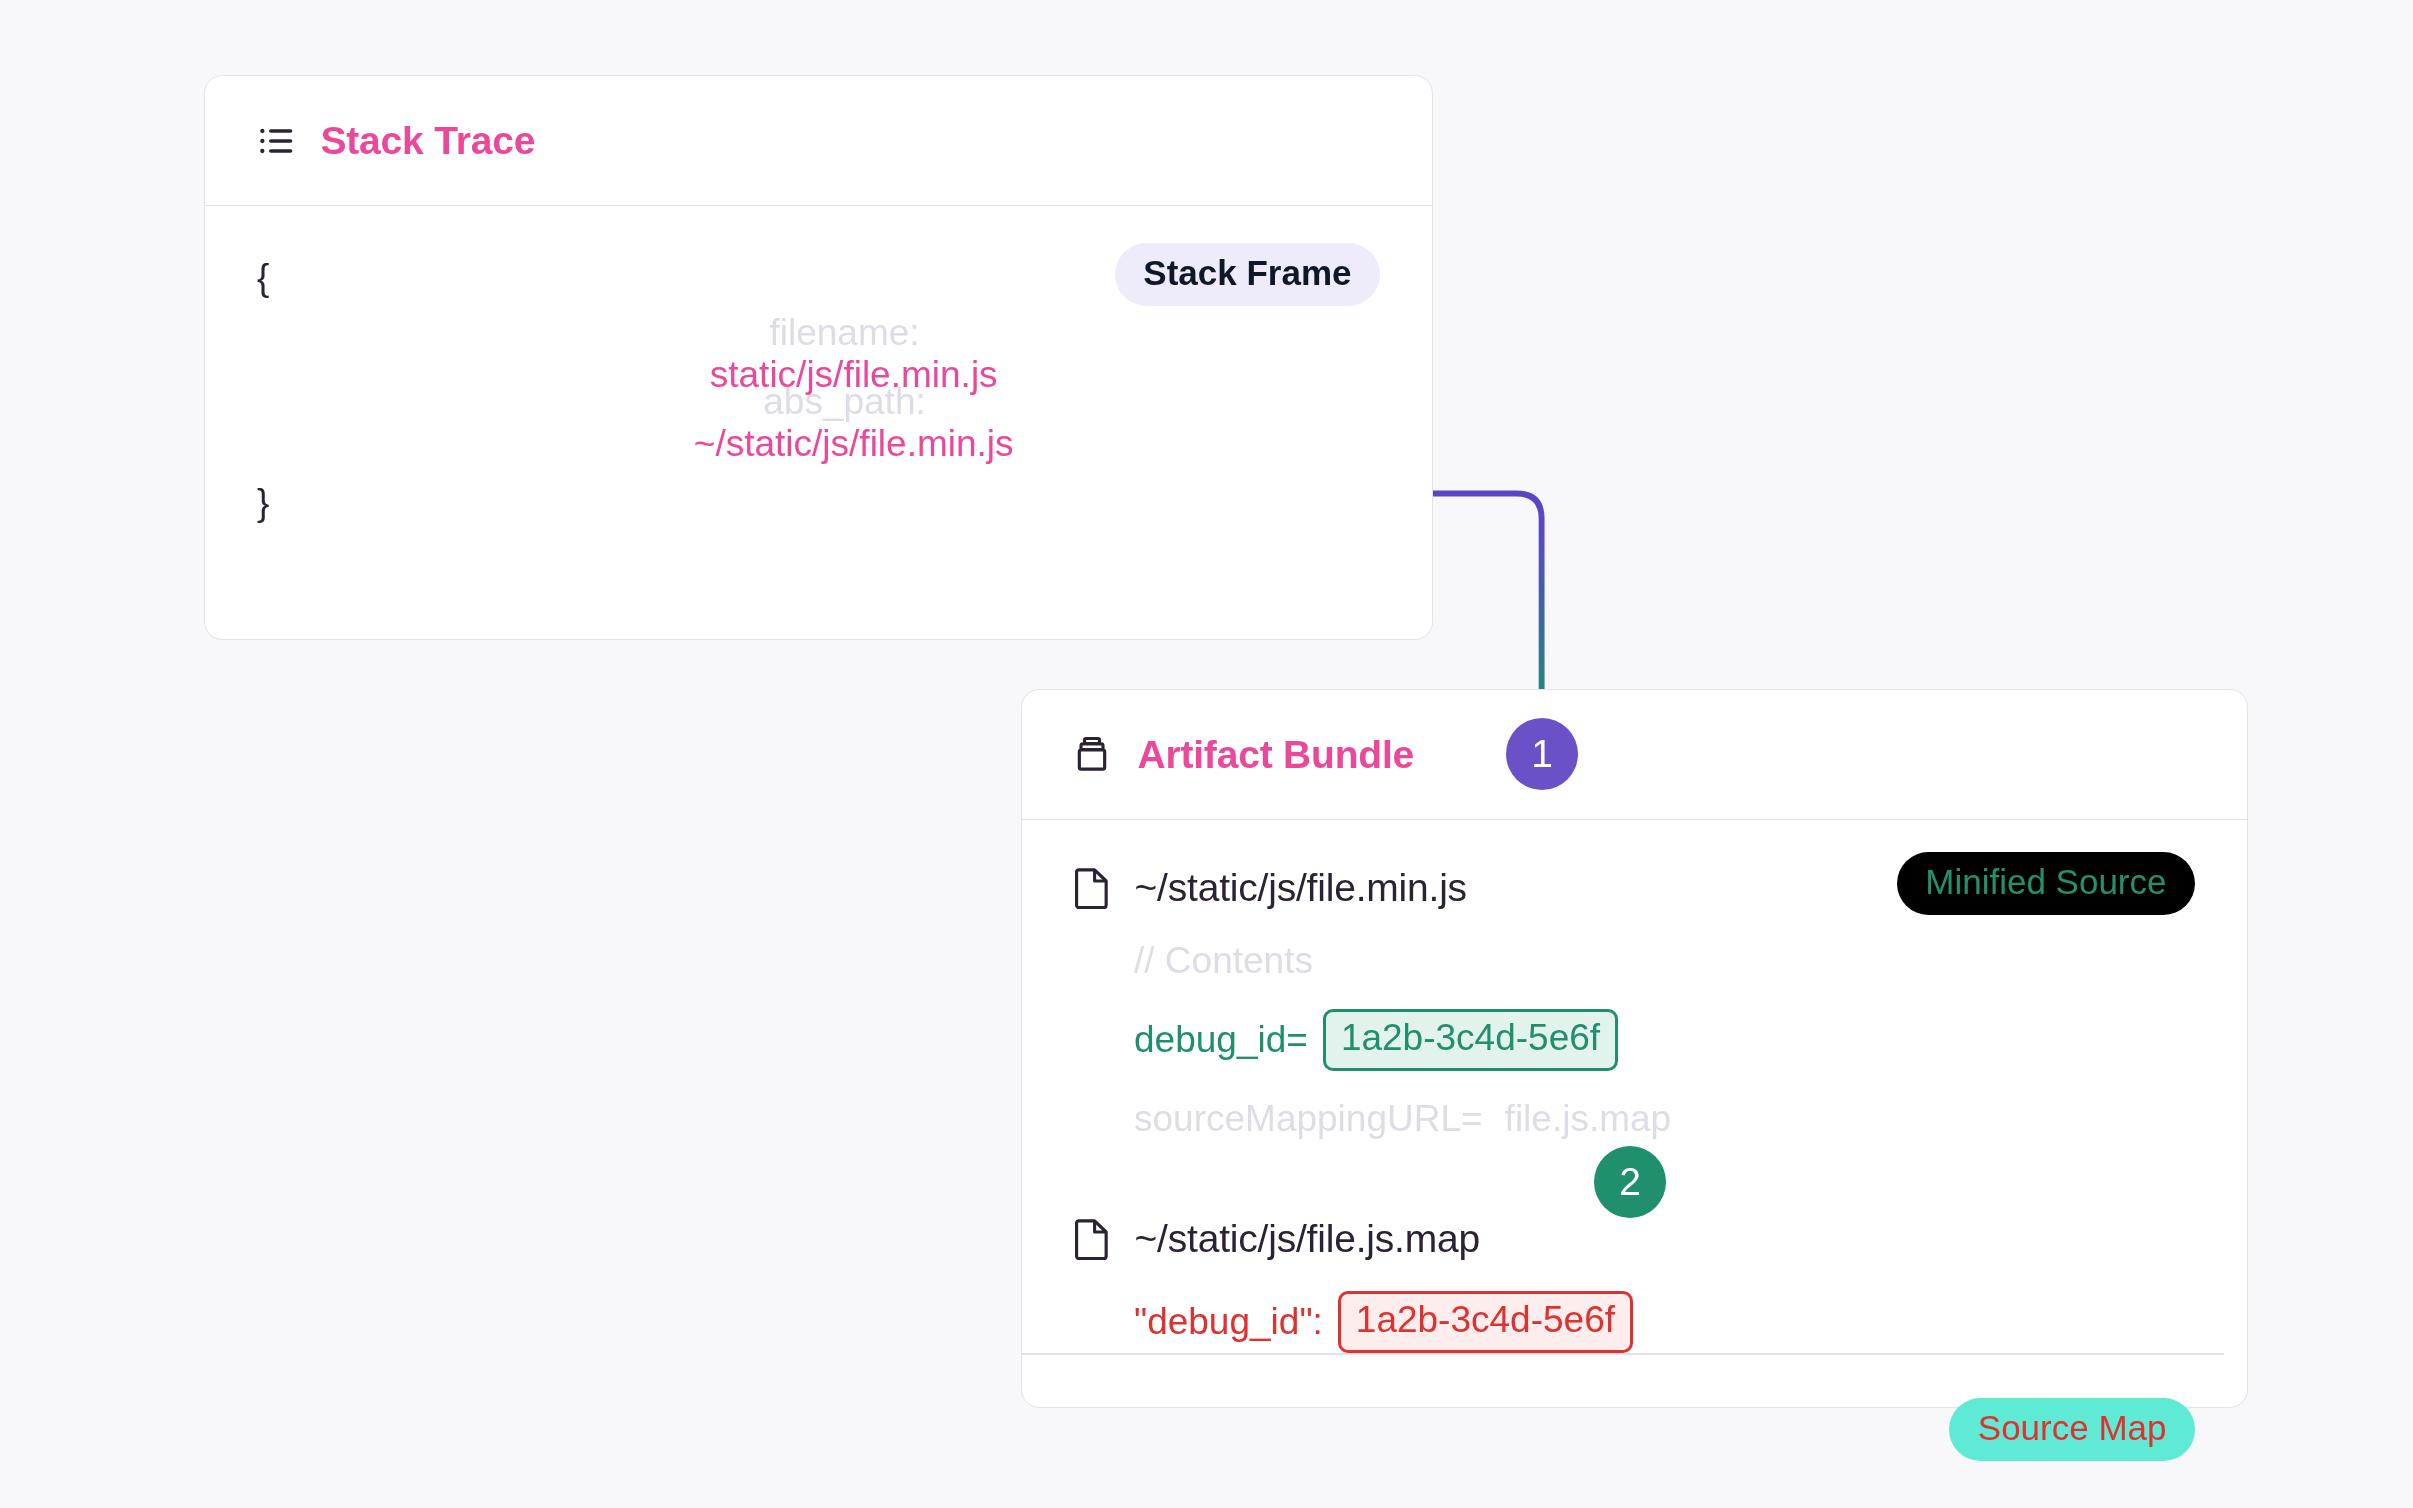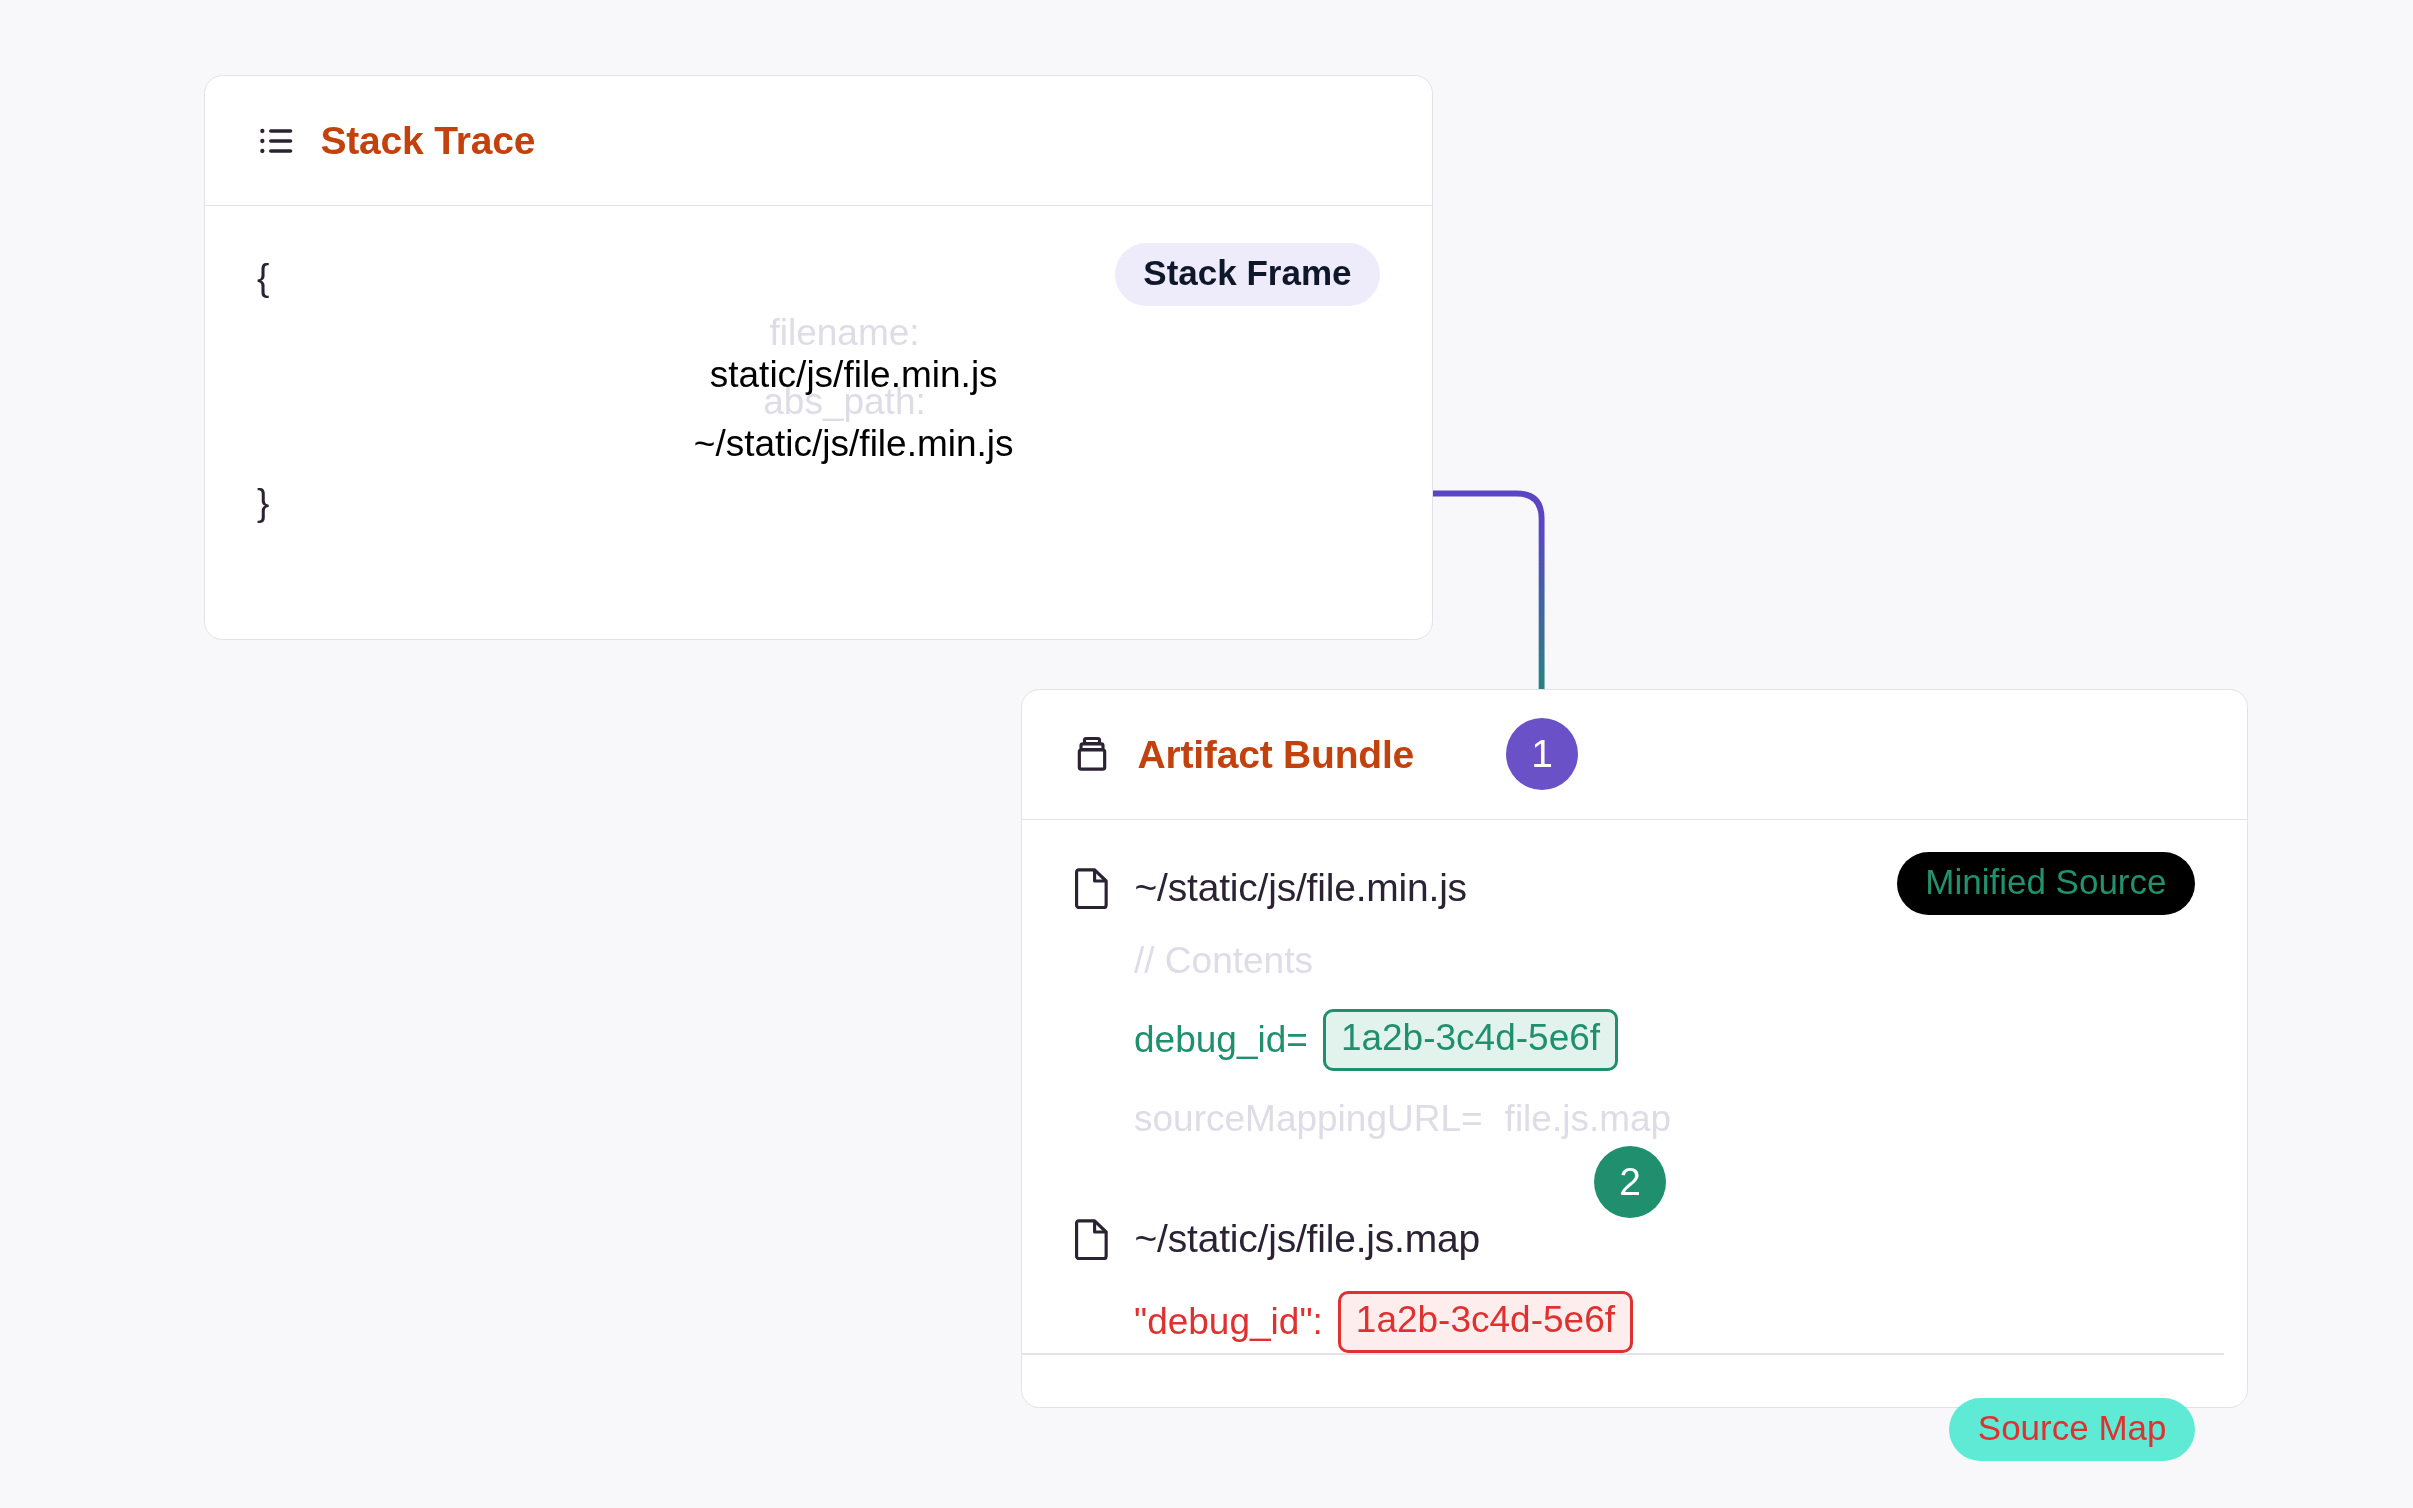--- a/index.html
+++ b/index.html
@@ -25,38 +25,38 @@
   .card-header {
     display: flex; align-items: center;
     height: 130px;
     padding-left: 52px;
     border-bottom: 1.7px solid #e4e1ea;
     gap: 23.5px;
   }
   .card-title {
     font-size: 39px;
     font-weight: 700;
-    color: #c2410c;
+    color: #ec4899;
     letter-spacing: -0.2px;
   }
   .hdr-icon { width: 40px; height: 40px; display: block; flex: 0 0 auto; }
 
   .card-body { position: relative; padding: 37px 52px 0 52px; }
 
   
   .code-line {
     font-size: 37px;
     line-height: 69px;
     color: #2b2233;
     white-space: pre;
     font-family: "Liberation Sans", sans-serif;
   }
   .kv-row { display: flex; align-items: center; height: 69px; }
   .kv-key { font-size: 37px; color: #dedce7; }
-  .kv-val { font-size: 37px; color: #000000; margin-left: 18.4px; }
+  .kv-val { font-size: 37px; color: #ec4899; margin-left: 18.4px; }
   .indent { padding-left: 52px; flex-direction: column; }
 
   .dbg-row { display: flex; align-items: center; height: 80px; margin-top: 5px; }
   .dbg-key { font-size: 37px; color: #5b45c4; }
 
   .hl-box {
     display: inline-flex; align-items: center; justify-content: center;
     font-size: 37px;
     border-radius: 10px;
     border: 3.4px solid;

